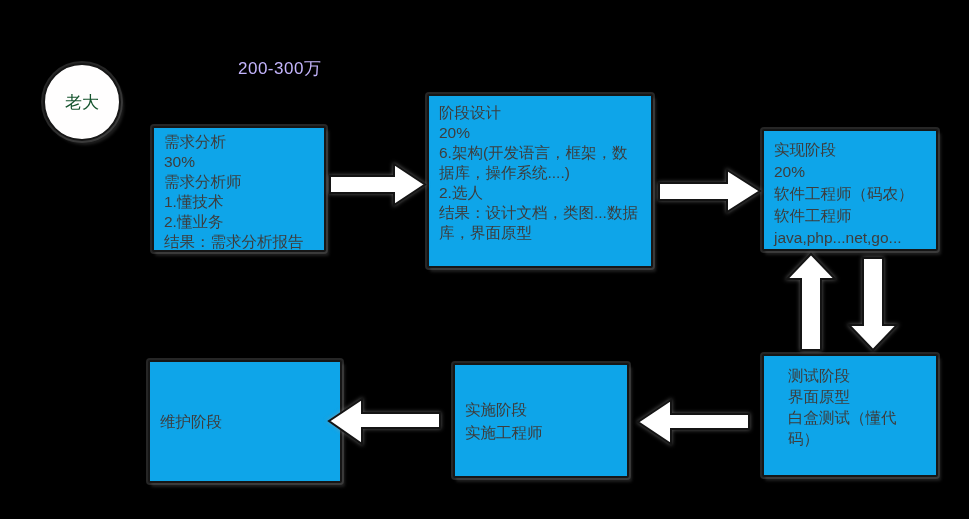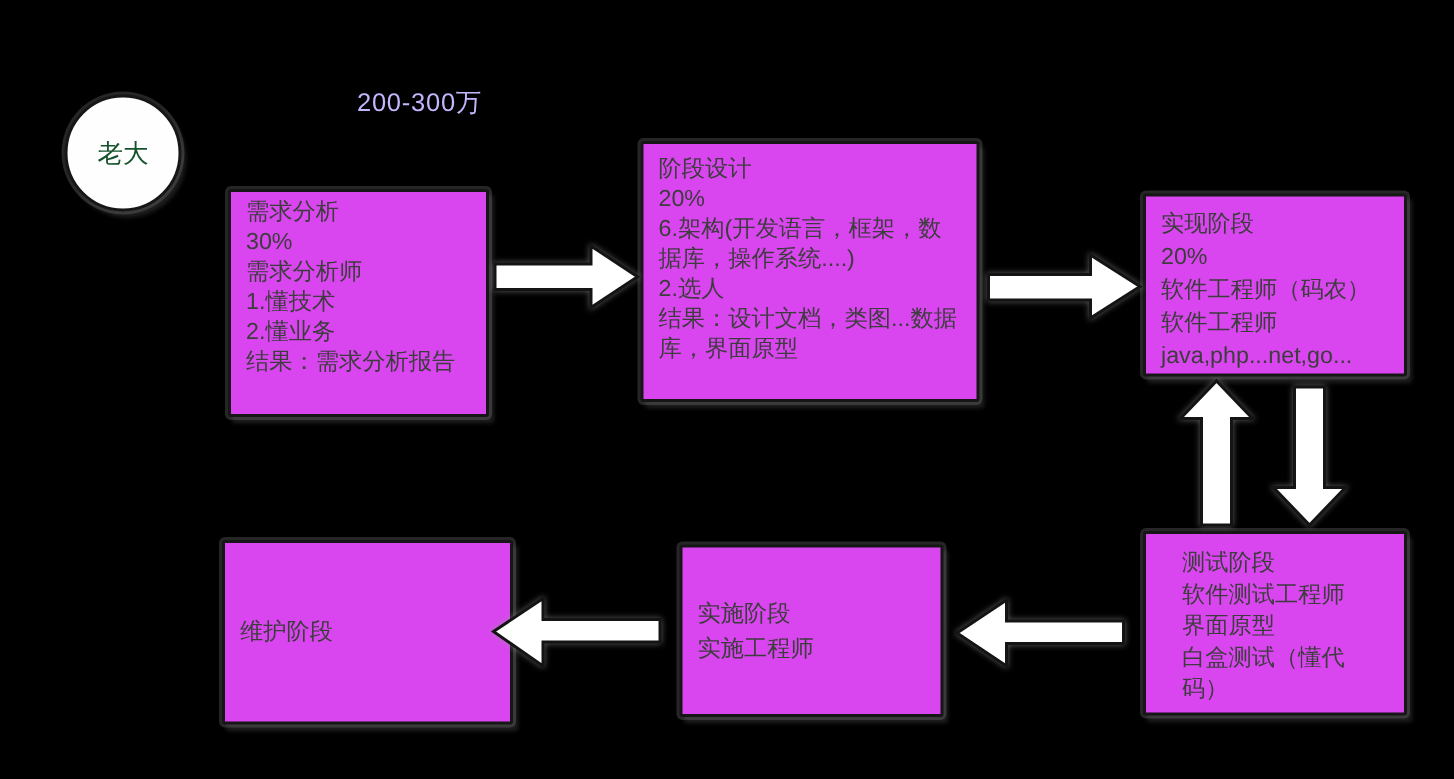--- a/index.html
+++ b/index.html
@@ -5,21 +5,21 @@
   html,body{margin:0;padding:0;background:#000;}
   #canvas{
     position:relative;
     width:969px;height:519px;
     background:#000;
     overflow:hidden;
     font-family:"Liberation Sans","DejaVu Sans",sans-serif;
   }
   .node{
     position:absolute;
-    background:#d946ef;
+    background:#0ea5e9;
     border:2px solid #161616;
     border-radius:2px;
     box-sizing:border-box;
     color:#3d3d3d;
     font-size:15.5px;
     overflow:hidden;
     word-break:break-all;
     box-shadow:0 0 0 2px rgba(125,125,125,0.30), 3px 4px 3px rgba(110,110,110,0.28);
   }
   .node .line{white-space:normal;}
@@ -38,21 +38,21 @@
     position:absolute;
     left:238px;top:57px;
     color:#c4b5fd;
     font-size:17px;
     letter-spacing:0.5px;
   }
   .arrow{position:absolute;filter:drop-shadow(0 0 2px rgba(150,150,150,0.6));}
   .arrow polygon{fill:#ffffff;stroke:#141414;stroke-width:2;stroke-linejoin:miter;}
 
   
-  #node-requirements {left:152px;top:126px;width:174px;height:152px;padding:4px 10px;line-height:20px;}
+  #node-requirements {left:152px;top:126px;width:174px;height:126px;padding:4px 10px;line-height:20px;}
   #node-design       {left:427px;top:94px; width:226px;height:174px;padding:7px 10px;line-height:20px;}
   #node-implementation{left:762px;top:129px;width:176px;height:122px;padding:8px 10px;line-height:22px;}
   #node-testing      {left:762px;top:354px;width:176px;height:123px;padding:9px 24px;line-height:21px;}
   #node-deployment   {left:453px;top:363px;width:176px;height:115px;padding:0 10px;line-height:23px;display:flex;flex-direction:column;justify-content:center;}
   #node-maintenance  {left:148px;top:360px;width:194px;height:123px;padding:0 10px;line-height:23px;display:flex;flex-direction:column;justify-content:center;}
 </style>
 </head>
 <body>
 
 <div id="canvas">
@@ -83,21 +83,20 @@
   <div class="node" id="node-implementation">
       <div class="line">实现阶段</div>
       <div class="line">20%</div>
       <div class="line">软件工程师（码农）</div>
       <div class="line">软件工程师</div>
       <div class="line">java,php...net,go...</div>
     </div>
 
   <div class="node" id="node-testing">
       <div class="line">测试阶段</div>
-      <div class="line">软件测试工程师</div>
       <div class="line">界面原型</div>
       <div class="line">白盒测试（懂代码）</div>
     </div>
 
   <div class="node" id="node-deployment">
       <div class="line">实施阶段</div>
       <div class="line">实施工程师</div>
     </div>
 
   <div class="node" id="node-maintenance">

